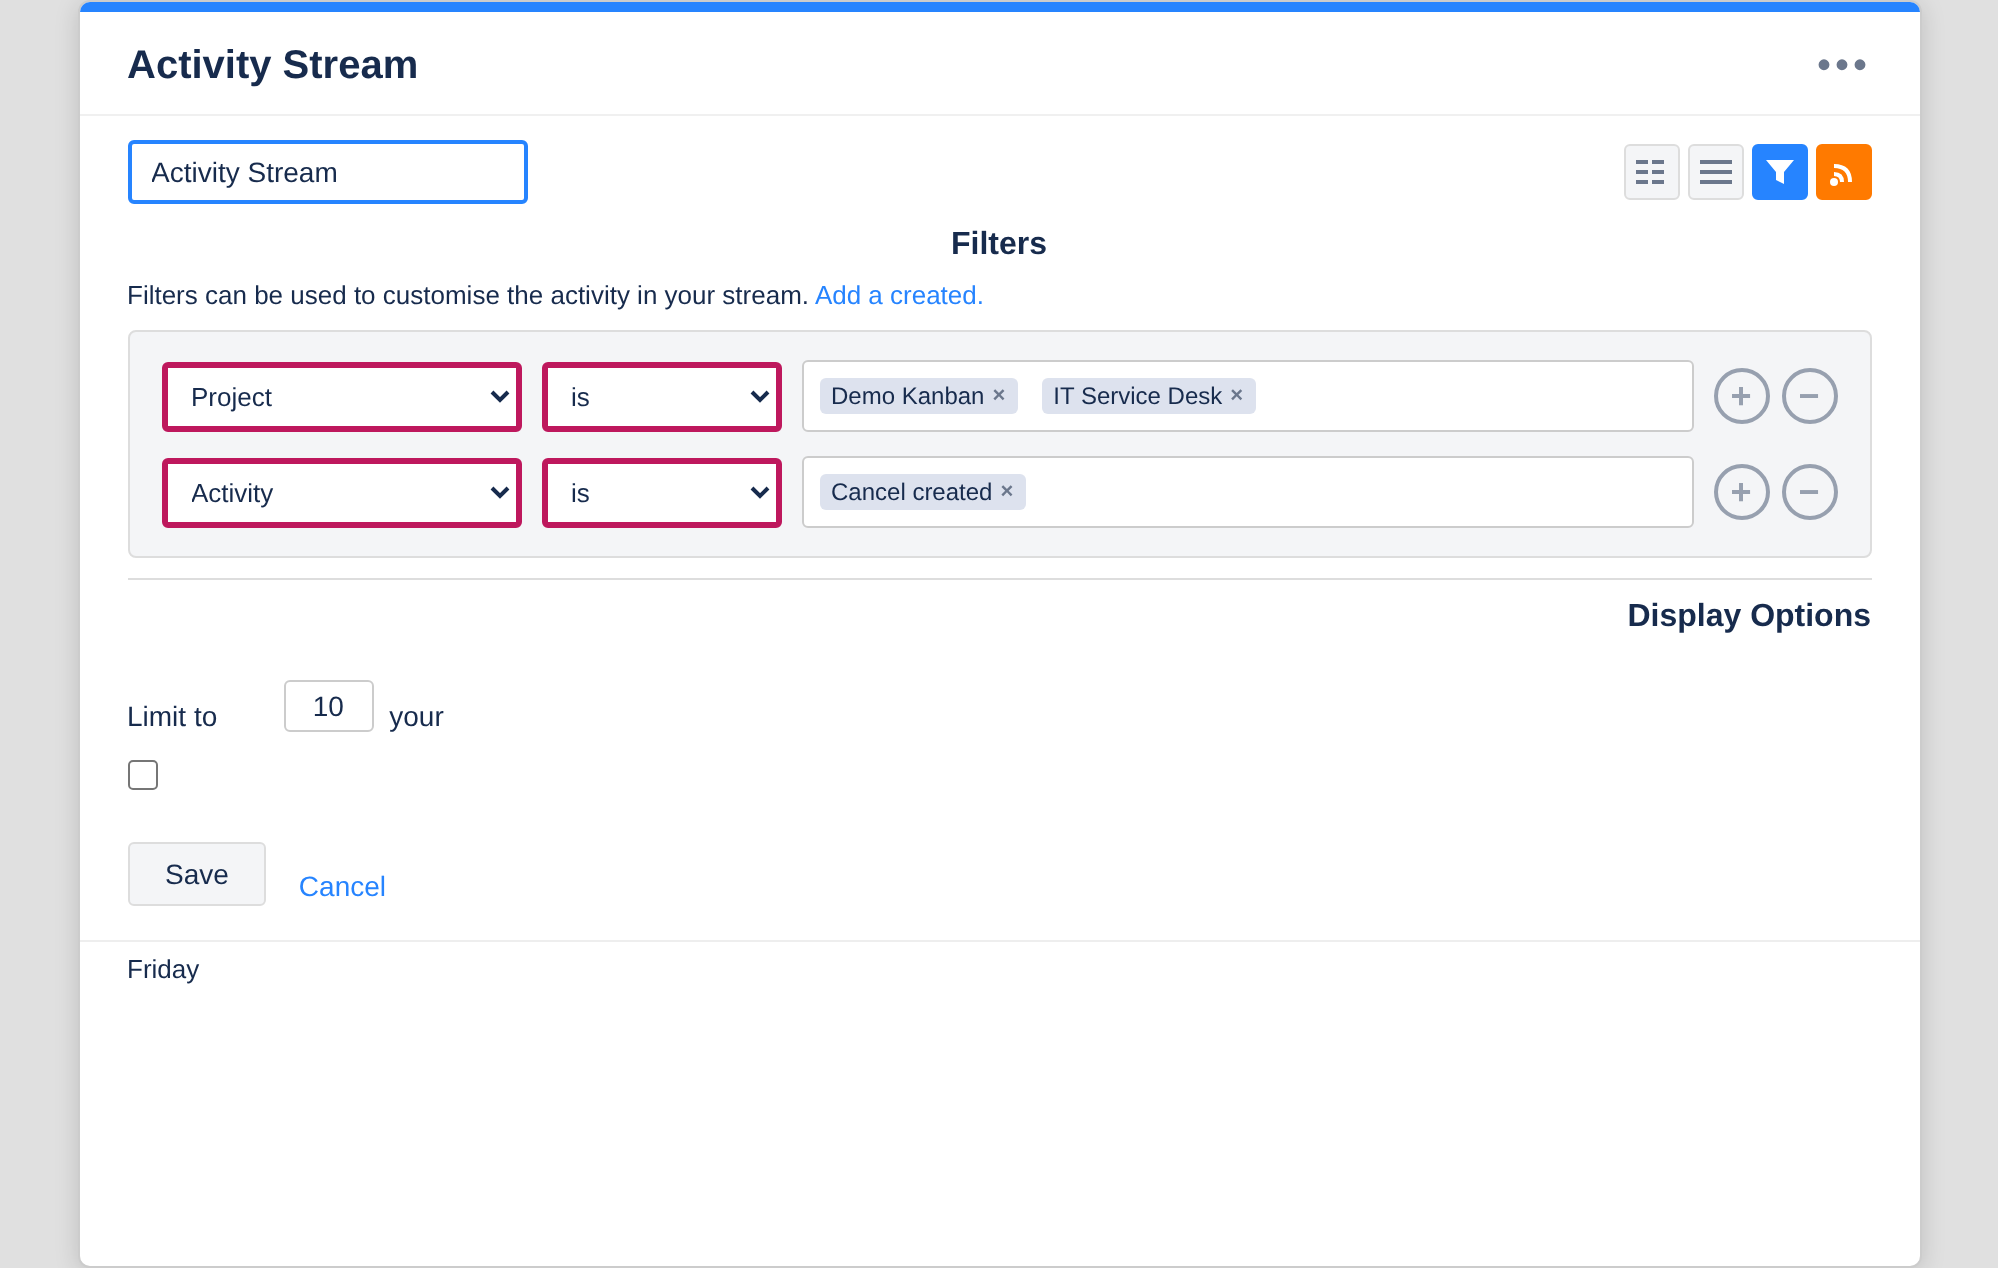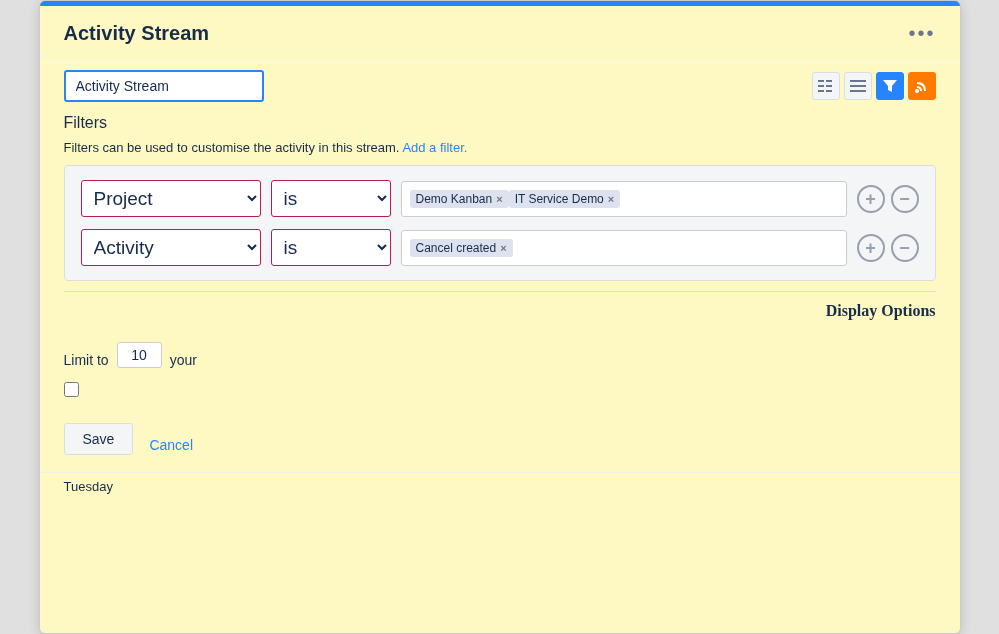--- a/index.html
+++ b/index.html
@@ -8,21 +8,21 @@
       font-size: 14px;
       background: #e0e0e0;
       display: flex;
       justify-content: center;
       align-items: center;
       min-height: 100vh;
     }
     .window {
       width: 922px;
       min-height: 634px;
-      background: #fef9c3;
+      background: #ffffff;
       border-radius: 6px;
       border: 1px solid #ccc;
       box-shadow: 0 2px 12px rgba(0,0,0,0.15);
       overflow: hidden;
       display: flex;
       flex-direction: column;
     }
     .top-bar {
       height: 5px;
       background: linear-gradient(to right, #2684ff, #2684ff);
@@ -85,23 +85,23 @@
     }
     .icon-btn.active-orange {
       background: #ff7a00;
       border-color: #ff7a00;
       color: white;
     }
     .filters-section {
       padding: 0 24px;
     }
     .filters-header {
-      text-align: left;
+      text-align: center;
       font-size: 16px;
-      font-weight: 400;
+      font-weight: 700;
       color: #172b4d;
       padding-bottom: 8px;
     }
     .filters-desc {
       font-size: 13px;
       color: #172b4d;
       margin-bottom: 10px;
     }
     .filters-desc a {
       color: #2684ff;
@@ -115,40 +115,40 @@
       display: flex;
       flex-direction: column;
       gap: 12px;
     }
     .filter-row {
       display: flex;
       align-items: center;
       gap: 10px;
     }
     .filter-select {
-      border: 1px solid #be185d;
+      border: 3px solid #be185d;
       border-radius: 3px;
       padding: 6px 8px;
-      font-size: 19px;
+      font-size: 13px;
       background: #fff;
       color: #172b4d;
       cursor: pointer;
       width: 180px;
       appearance: auto;
     }
     .filter-tags-box {
       flex: 1;
       min-height: 36px;
       border: 1px solid #ccc;
       border-radius: 3px;
       background: #fff;
       padding: 4px 8px;
       display: flex;
       flex-wrap: wrap;
-      gap: 0;
+      gap: 12px;
       align-items: center;
     }
     .tag {
       background: #dde2ee;
       border-radius: 3px;
       padding: 2px 6px;
       font-size: 12px;
       color: #172b4d;
       display: flex;
       align-items: center;
@@ -185,38 +185,38 @@
       margin-top: 10px;
     }
     .display-options-header {
       text-align: right;
       font-size: 16px;
       font-weight: 700;
       color: #172b4d;
       padding-bottom: 8px;
       border-top: 1px solid #ddd;
       padding-top: 10px;
-      font-family: Liberation Serif, serif;
     }
     .limit-row {
       display: flex;
       align-items: flex-end;
       gap: 8px;
       margin-top: 14px;
       font-size: 14px;
       color: #172b4d;
     }
     .limit-input {
       width: 45px;
       border: 1px solid #ccc;
       border-radius: 3px;
       padding: 4px 6px;
       font-size: 14px;
       text-align: center;
       color: #172b4d;
+      margin-left: 25px;
     }
     .checkbox-row {
       display: flex;
       align-items: center;
       gap: 8px;
       margin-top: 14px;
       font-size: 14px;
       color: #172b4d;
     }
     .checkbox-row input[type="checkbox"] {
@@ -298,41 +298,41 @@
           <path d="M2,8 Q6,8 6,12" stroke="white" stroke-width="2" fill="none"></path>
           <path d="M2,4 Q10,4 10,12" stroke="white" stroke-width="2" fill="none"></path>
         </svg>
       </div>
     </div>
   </div>
 
   <div class="filters-section">
     <div class="filters-header">Filters</div>
     <p class="filters-desc">
-      <span>Filters can be used to customise the activity in this stream.</span>
-      <a href="#">Add a filter.</a>
+      <span>Filters can be used to customise the activity in your stream.</span>
+      <a href="#">Add a created.</a>
     </p>
     <div class="filters-box">
 
       <div class="filter-row">
         <select class="filter-select">
           <option>Project</option>
           <option>Activity</option>
         </select>
         <select class="filter-select" style="width:120px;">
           <option>is</option>
           <option>is not</option>
         </select>
         <div class="filter-tags-box">
           <span class="tag">
             <span>Demo Kanban</span>
             <span class="tag-close">×</span>
           </span>
           <span class="tag">
-            <span>IT Service Demo</span>
+            <span>IT Service Desk</span>
             <span class="tag-close">×</span>
           </span>
         </div>
         <div class="filter-actions">
           <button class="circle-btn" title="Add">+</button>
           <button class="circle-btn" title="Remove">−</button>
         </div>
       </div>
 
       <div class="filter-row">
@@ -369,14 +369,14 @@
     <div class="checkbox-row">
       <input type="checkbox" id="auto-refresh" style="">
     </div>
   </div>
 
   <div class="buttons-section">
     <button class="btn-save">Save</button>
     <button class="btn-cancel">Cancel</button>
   </div>
 
-  <div class="footer-hint">Tuesday</div>
+  <div class="footer-hint">Friday</div>
 </div>
 
 </body></html>

